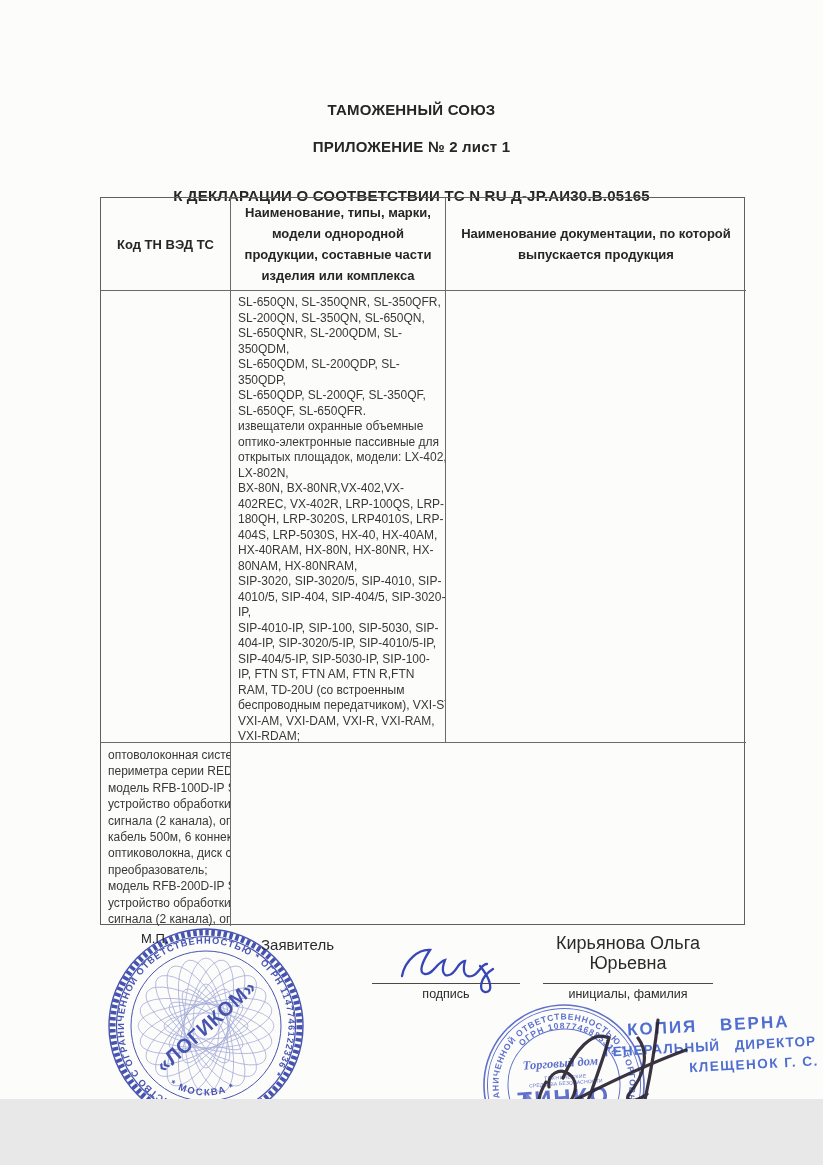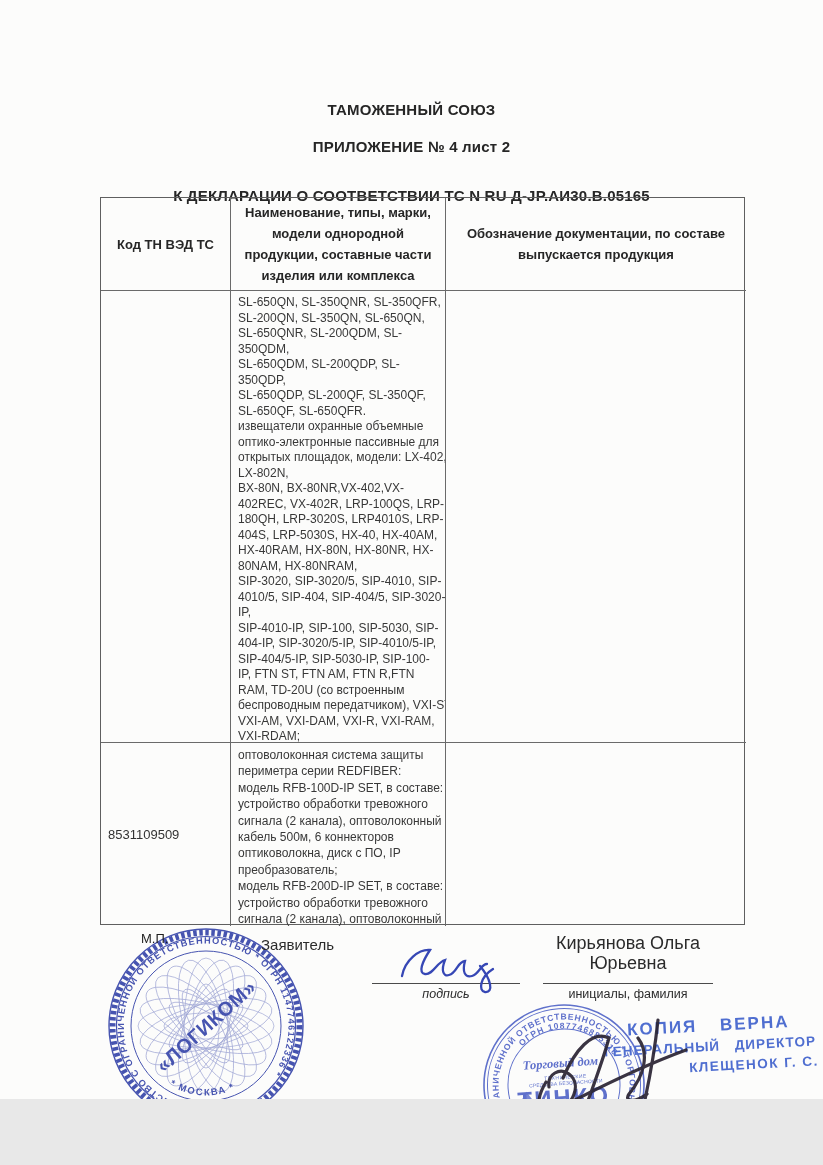--- a/index.html
+++ b/index.html
@@ -21,21 +21,21 @@
   .models.r2{line-height:16.4px;}
   .code-cell{display:flex;align-items:center;font-size:13px;color:#333;padding-left:7px;}
 
   .footer-label{position:absolute;font-size:15px;color:#2b2b2b;z-index:5;}
   .lbl-applicant{left:252px;top:936px;margin-left:9px;}
   .lbl-mp{left:141px;top:931px;font-size:13px;color:#1f1f1f;}
   .sig-line{position:absolute;height:0;border-top:1.3px solid #4a4a4a;z-index:4;}
   .line-sign{left:372px;top:983px;width:148px;}
   .line-name{left:543px;top:983px;width:170px;}
   .caption{position:absolute;font-size:12.5px;color:#2b2b2b;text-align:center;z-index:5;}
-  .cap-sign{left:372px;top:987px;width:148px;font-style:italic;}
+  .cap-sign{left:372px;top:987px;width:148px;}
   .cap-name{left:543px;top:987px;width:170px;}
   .name-block{position:absolute;left:523px;top:933px;width:210px;text-align:center;
               font-size:18px;line-height:20px;color:#2b2b2b;white-space:pre-line;z-index:5;}
 
   .stamp{position:absolute;opacity:.88;}
   .stamp-logikom{left:106px;top:924px;z-index:2;}
   .stamp-tinko{left:478px;top:1001px;z-index:3;transform:rotate(-4deg);}
   .copy-stamp{position:absolute;left:604px;top:1017px;width:215px;z-index:4;
               transform:rotate(-3deg);color:#4f6ed0;font-weight:bold;line-height:1;}
   .copy-l1{font-size:17px;letter-spacing:2px;word-spacing:16px;margin-left:24px;}
@@ -46,30 +46,30 @@
   .sig-dark{left:516px;top:1008px;}
   .smudge{position:absolute;left:300px;top:1153px;width:470px;height:5px;background:rgba(110,110,110,.13);
           border-radius:50%;filter:blur(1.5px);z-index:1;}
 </style>
 </head>
 <body>
 
 <div class="page">
 
   <div class="title t1">ТАМОЖЕННЫЙ СОЮЗ</div>
-  <div class="title t2">ПРИЛОЖЕНИЕ № 4 лист 2</div>
+  <div class="title t2">ПРИЛОЖЕНИЕ № 2 лист 1</div>
   <div class="title t3">К ДЕКЛАРАЦИИ О СООТВЕТСТВИИ ТС N RU Д-JP.АИ30.В.05165</div>
 
   <div class="doc-table">
     <div class="cell hcell">Код ТН ВЭД ТС</div>
     <div class="cell hcell">Наименование, типы, марки,
 модели однородной
 продукции, составные части
 изделия или комплекса</div>
-    <div class="cell hcell last-col">Обозначение документации, по составе
+    <div class="cell hcell last-col">Наименование документации, по которой
 выпускается продукция</div>
 
     <div class="cell code-cell"></div>
     <div class="cell models r1">SL-650QN, SL-350QNR, SL-350QFR,
 SL-200QN, SL-350QN, SL-650QN,
 SL-650QNR, SL-200QDM, SL-
 350QDM,
 SL-650QDM, SL-200QDP, SL-
 350QDP,
 SL-650QDP, SL-200QF, SL-350QF,
@@ -90,21 +90,20 @@
 SIP-4010-IP, SIP-100, SIP-5030, SIP-
 404-IP, SIP-3020/5-IP, SIP-4010/5-IP,
 SIP-404/5-IP, SIP-5030-IP, SIP-100-
 IP, FTN ST, FTN AM, FTN R,FTN
 RAM, TD-20U (со встроенным
 беспроводным передатчиком), VXI-ST,
 VXI-AM, VXI-DAM, VXI-R, VXI-RAM,
 VXI-RDAM;</div>
     <div class="cell last-col"></div>
 
-    <div class="cell code-cell last-row">8531109509</div>
     <div class="cell models r2 last-row">оптоволоконная система защиты
 периметра серии REDFIBER:
 модель RFB-100D-IP SET, в составе:
 устройство обработки тревожного
 сигнала (2 канала), оптоволоконный
 кабель 500м, 6 коннекторов
 оптиковолокна, диск с ПО, IP
 преобразователь;
 модель RFB-200D-IP SET, в составе:
 устройство обработки тревожного

